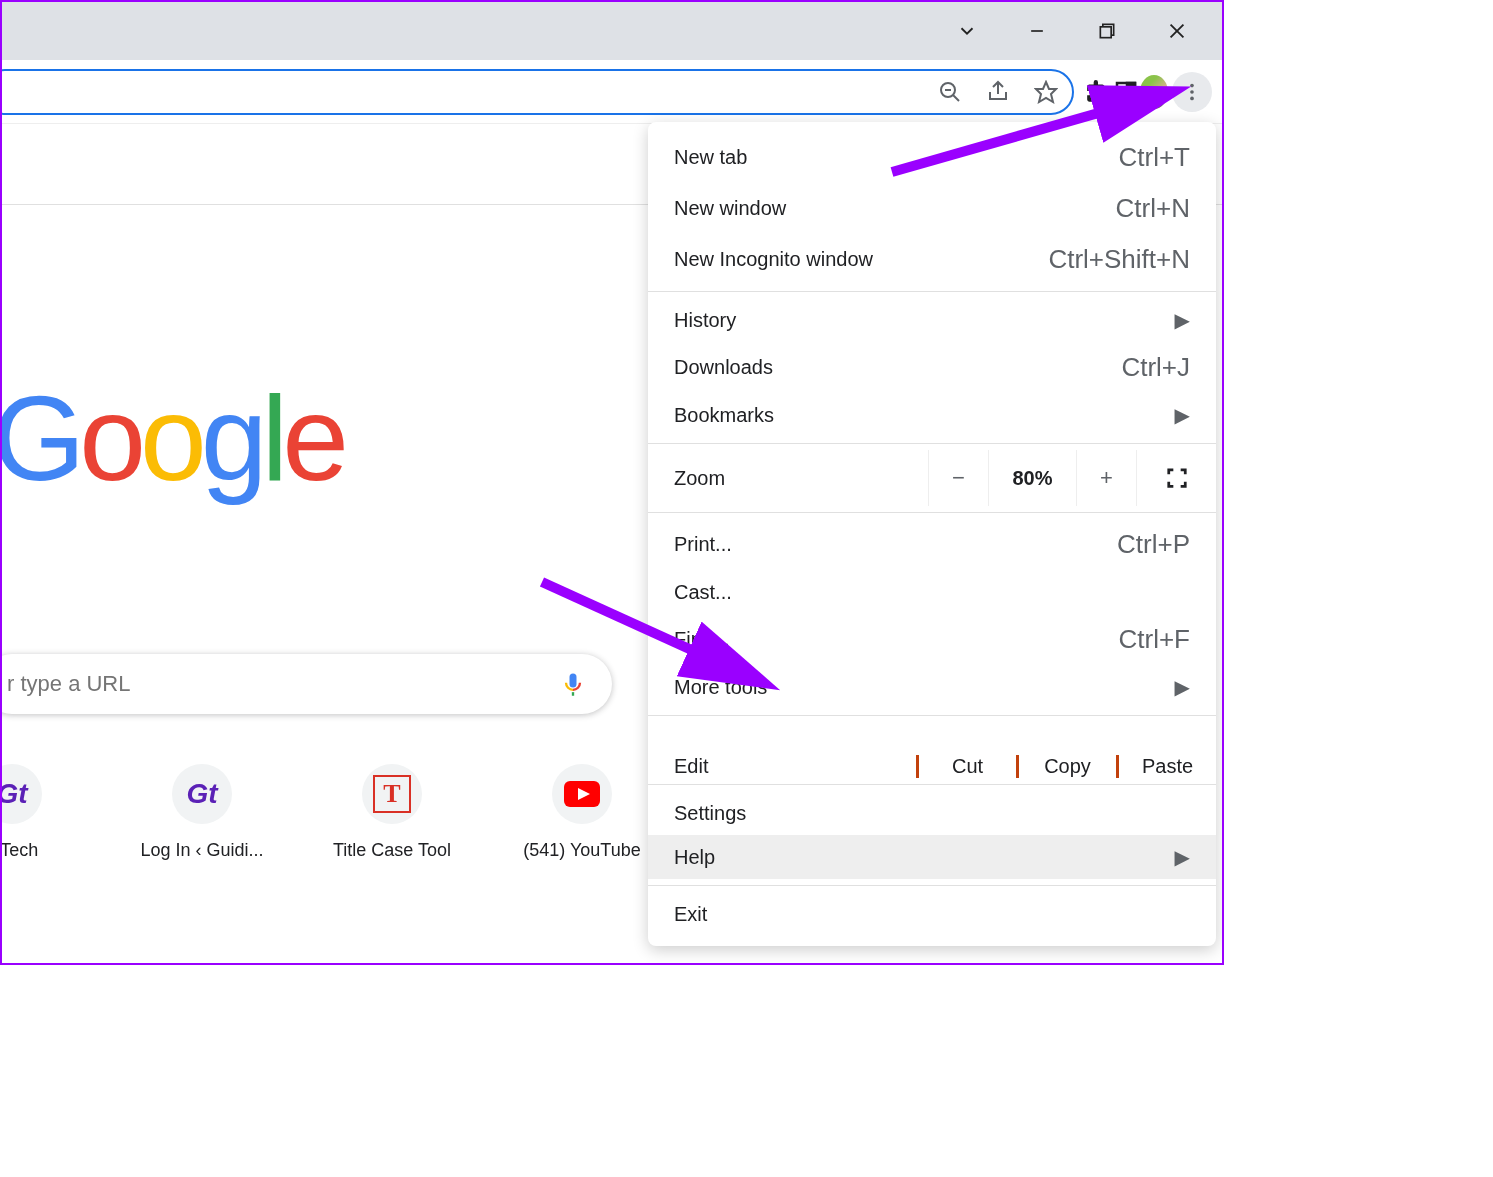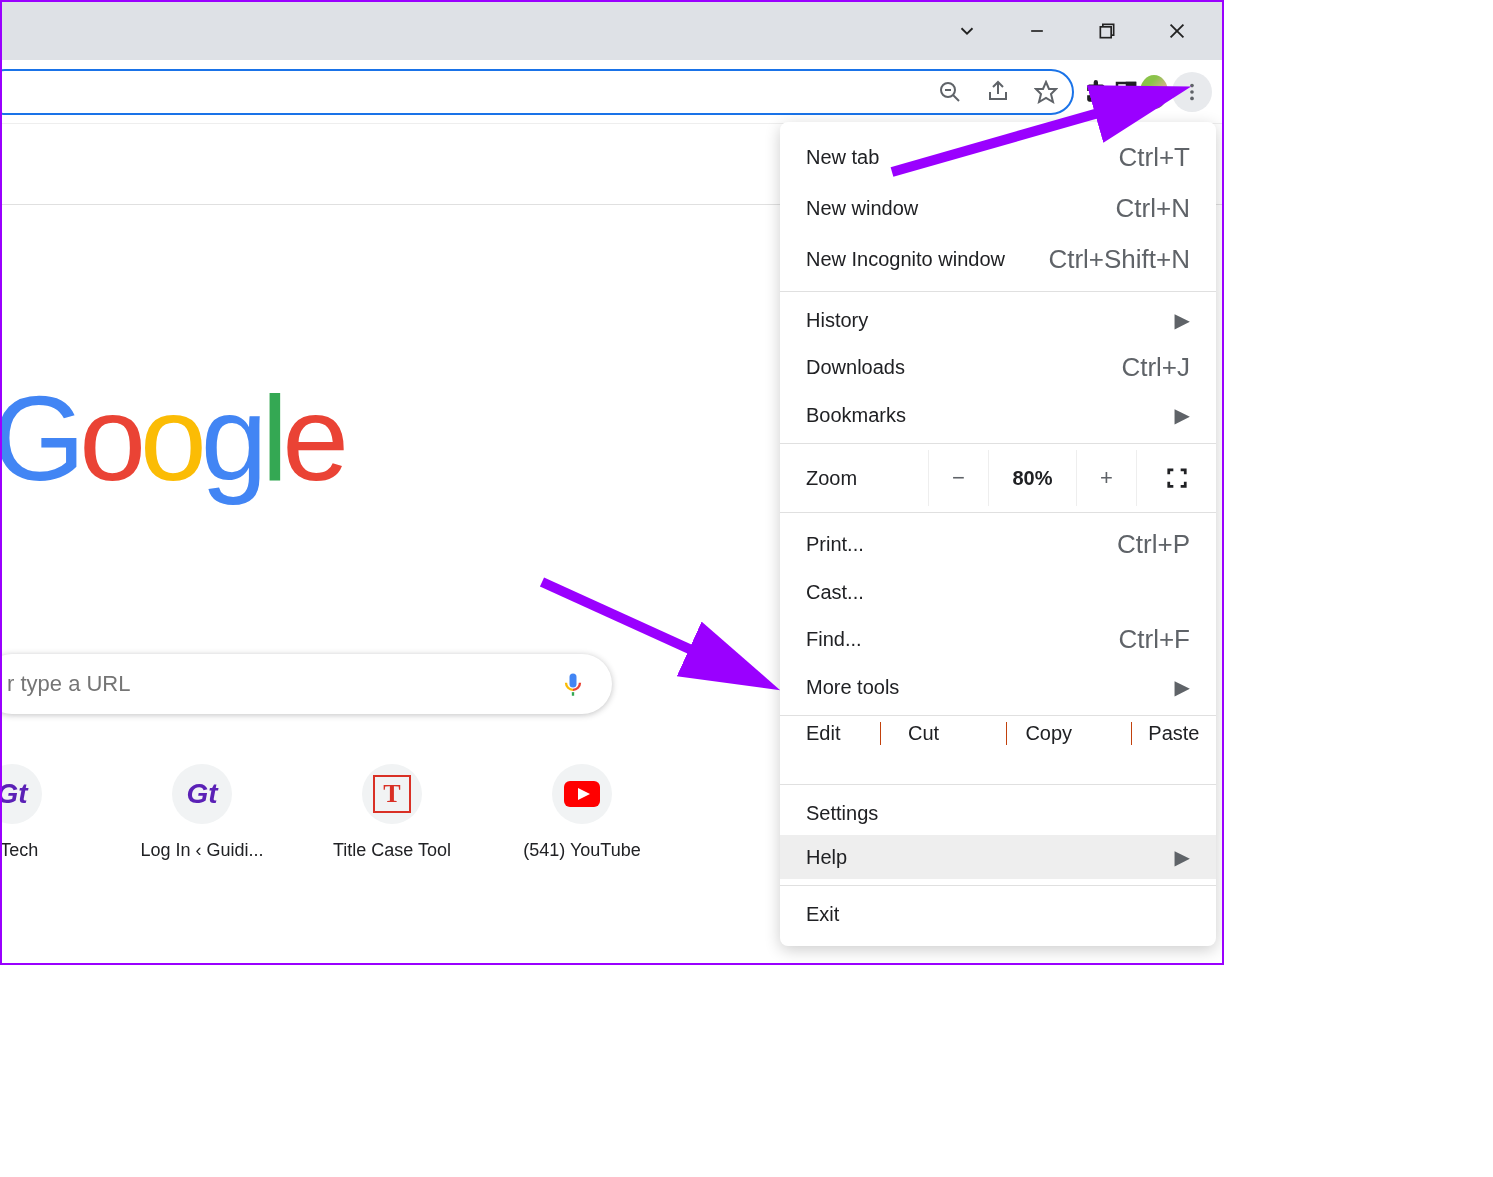--- a/index.html
+++ b/index.html
@@ -148,21 +148,21 @@
     overflow: hidden;
     text-overflow: ellipsis;
     max-width: 140px;
   }
   .shortcuts .shortcut:first-child { margin-left: -60px; }
 
   .menu {
     position: absolute;
     top: 120px;
     right: 6px;
-    width: 436px;
+    width: 568px;
     background: #fff;
     border-radius: 8px;
     box-shadow: 0 4px 16px rgba(0,0,0,.2);
     padding: 10px 0;
     font-size: 20px;
     color: #202124;
   }
   .menu-item {
     display: flex;
     align-items: center;
@@ -184,32 +184,30 @@
     display: flex; align-items: center; justify-content: center;
     color: #5f6368; font-size: 22px;
   }
   .zoom-cell.wide { width: 88px; color:#202124; font-size:20px;font-weight:bold;}
   .fullscreen-cell {
     width: 80px; height: 56px;
     border-left: 1px solid #eee;
     display: flex; align-items: center; justify-content: center;
   }
   .menu-row-edit {
-    display: flex; align-items: flex-start;
+    display: flex; align-items: flex-end;
     min-height: 56px;
     padding-left: 26px;
-    gap: 16px;
   }
   .menu-row-edit .elabel { flex:1; display:flex; align-items:center;}
   .edit-cell {
     width: 100px;
-    border-left: 1px solid #c2410c;
+    border-left: 3px solid #c2410c;
     display:flex; align-items:center; justify-content:center;
     color:#202124;
-    margin-left:24px;
   }
   .arrow-svg {
     position: absolute;
     pointer-events: none;
   }
   .chevron-right { color:#5f6368; }
 </style>
 </head>
 <body>
 

